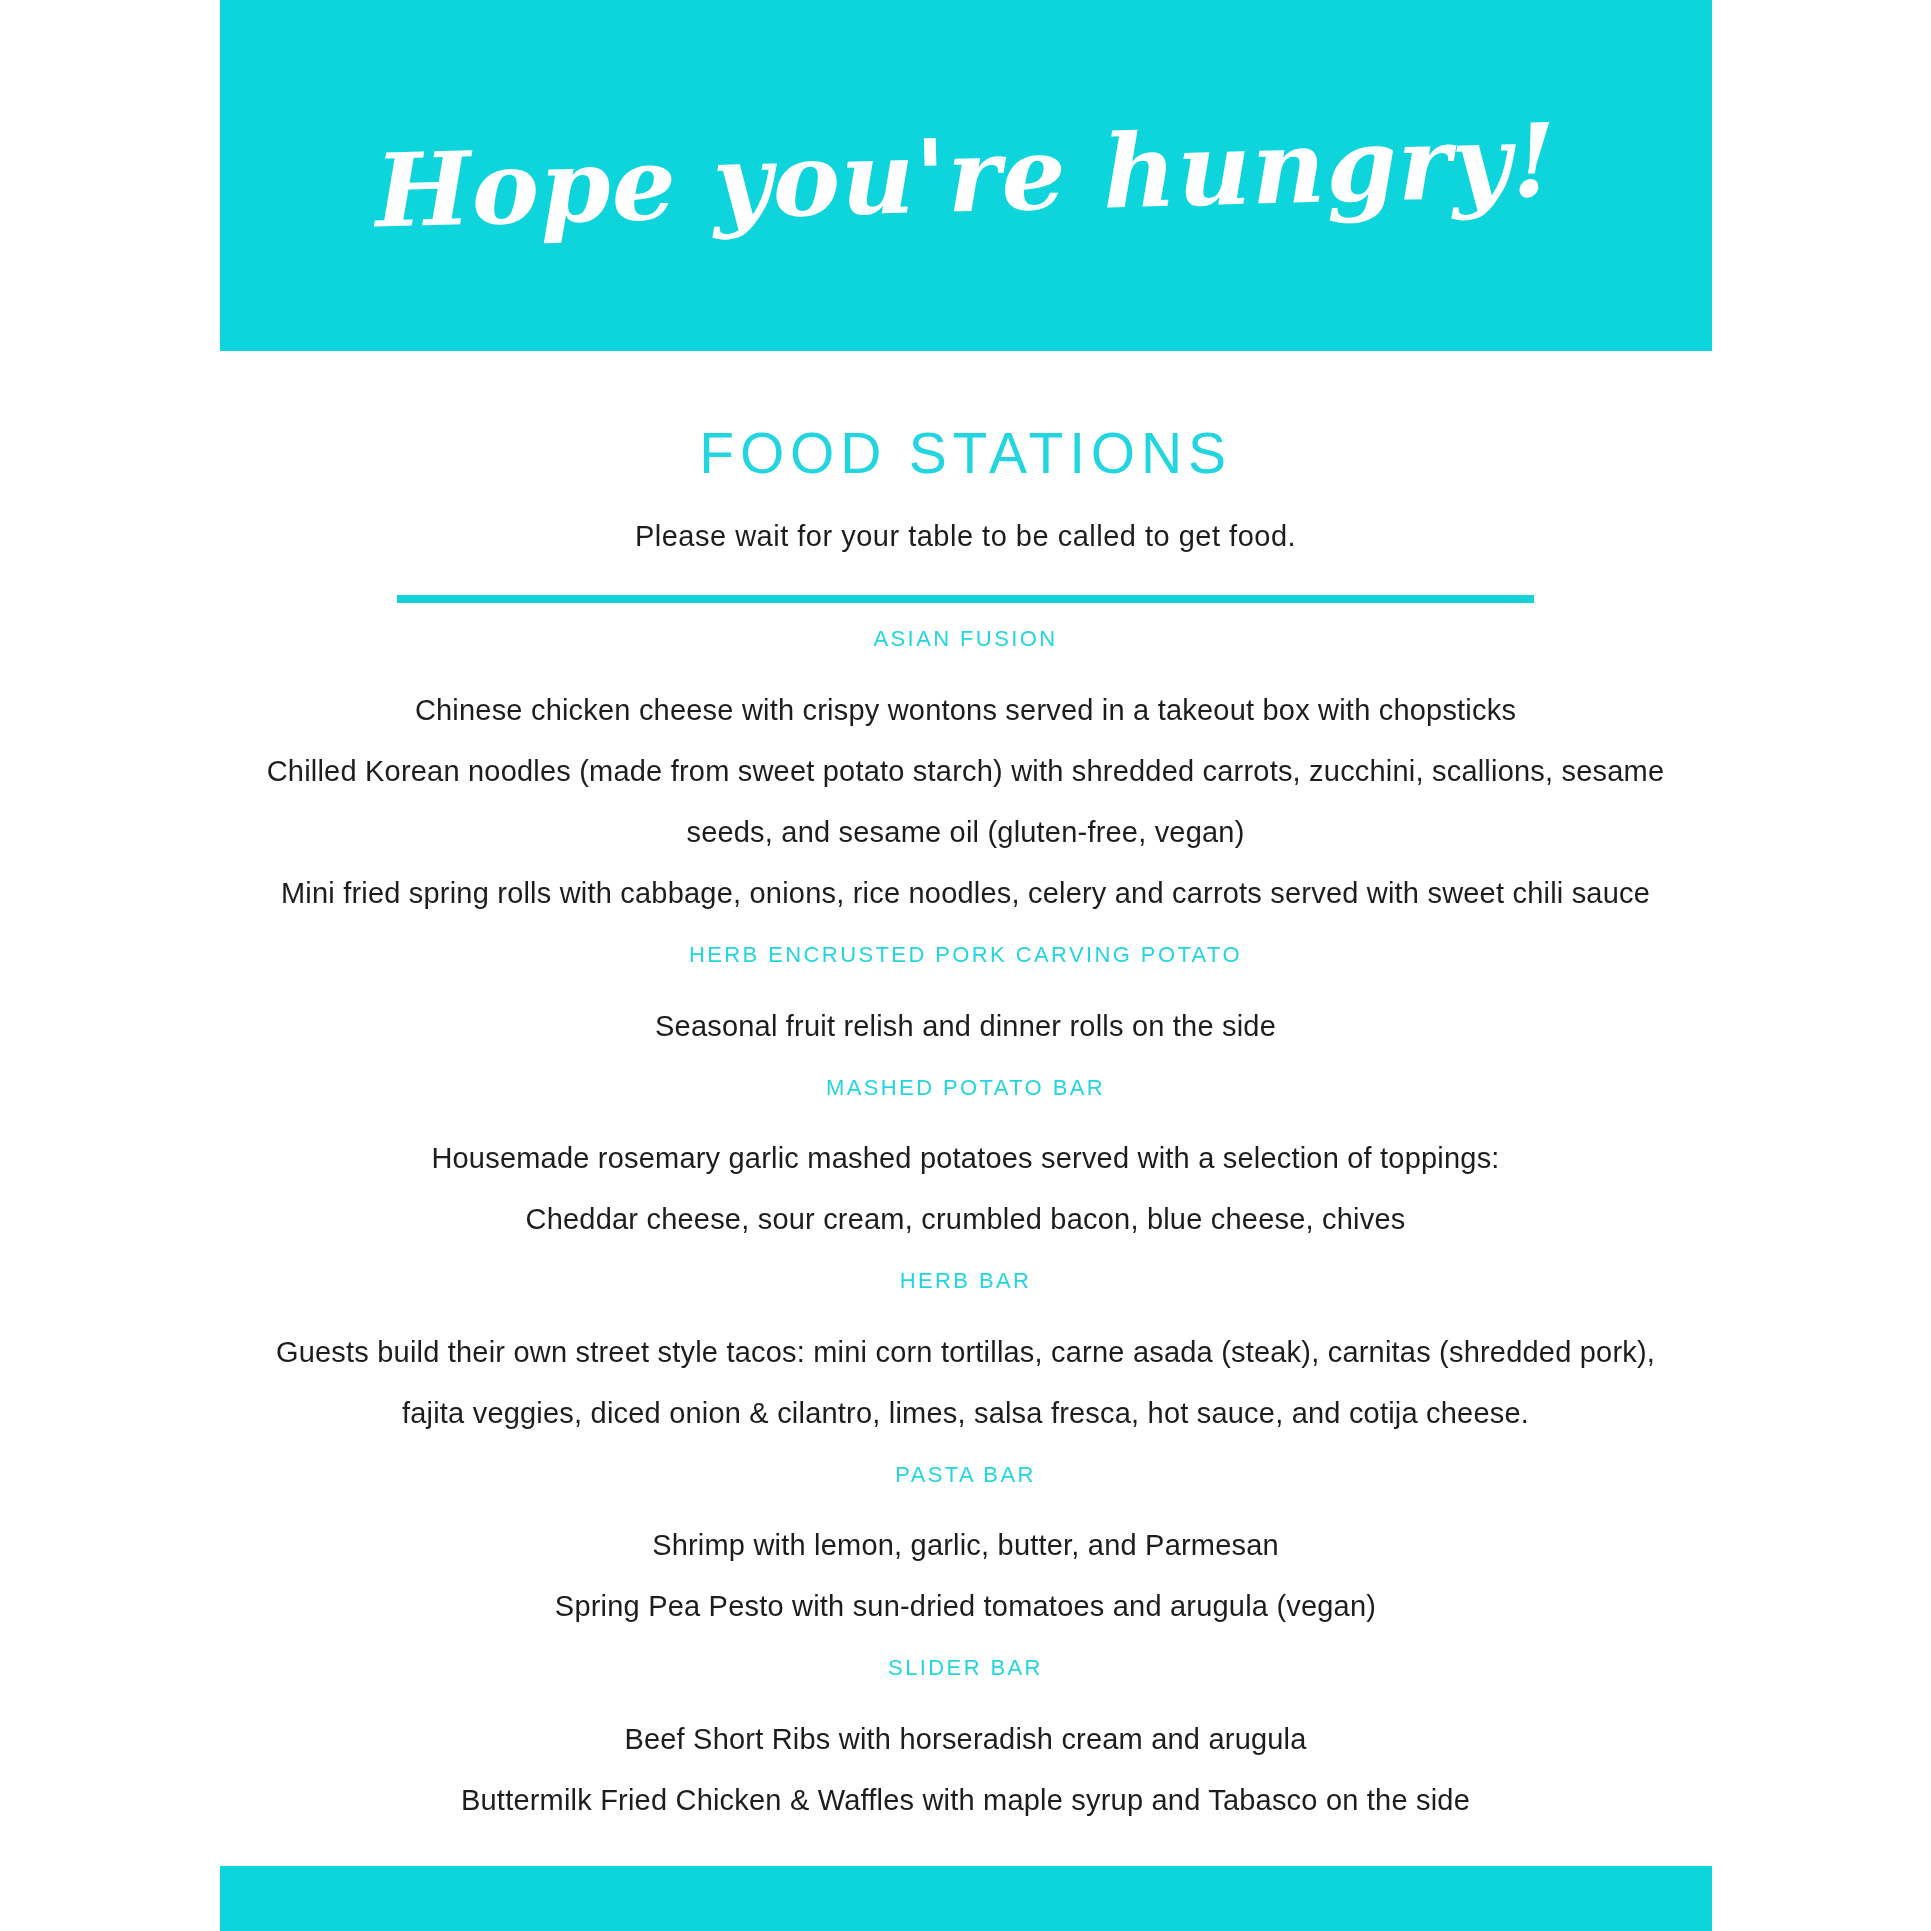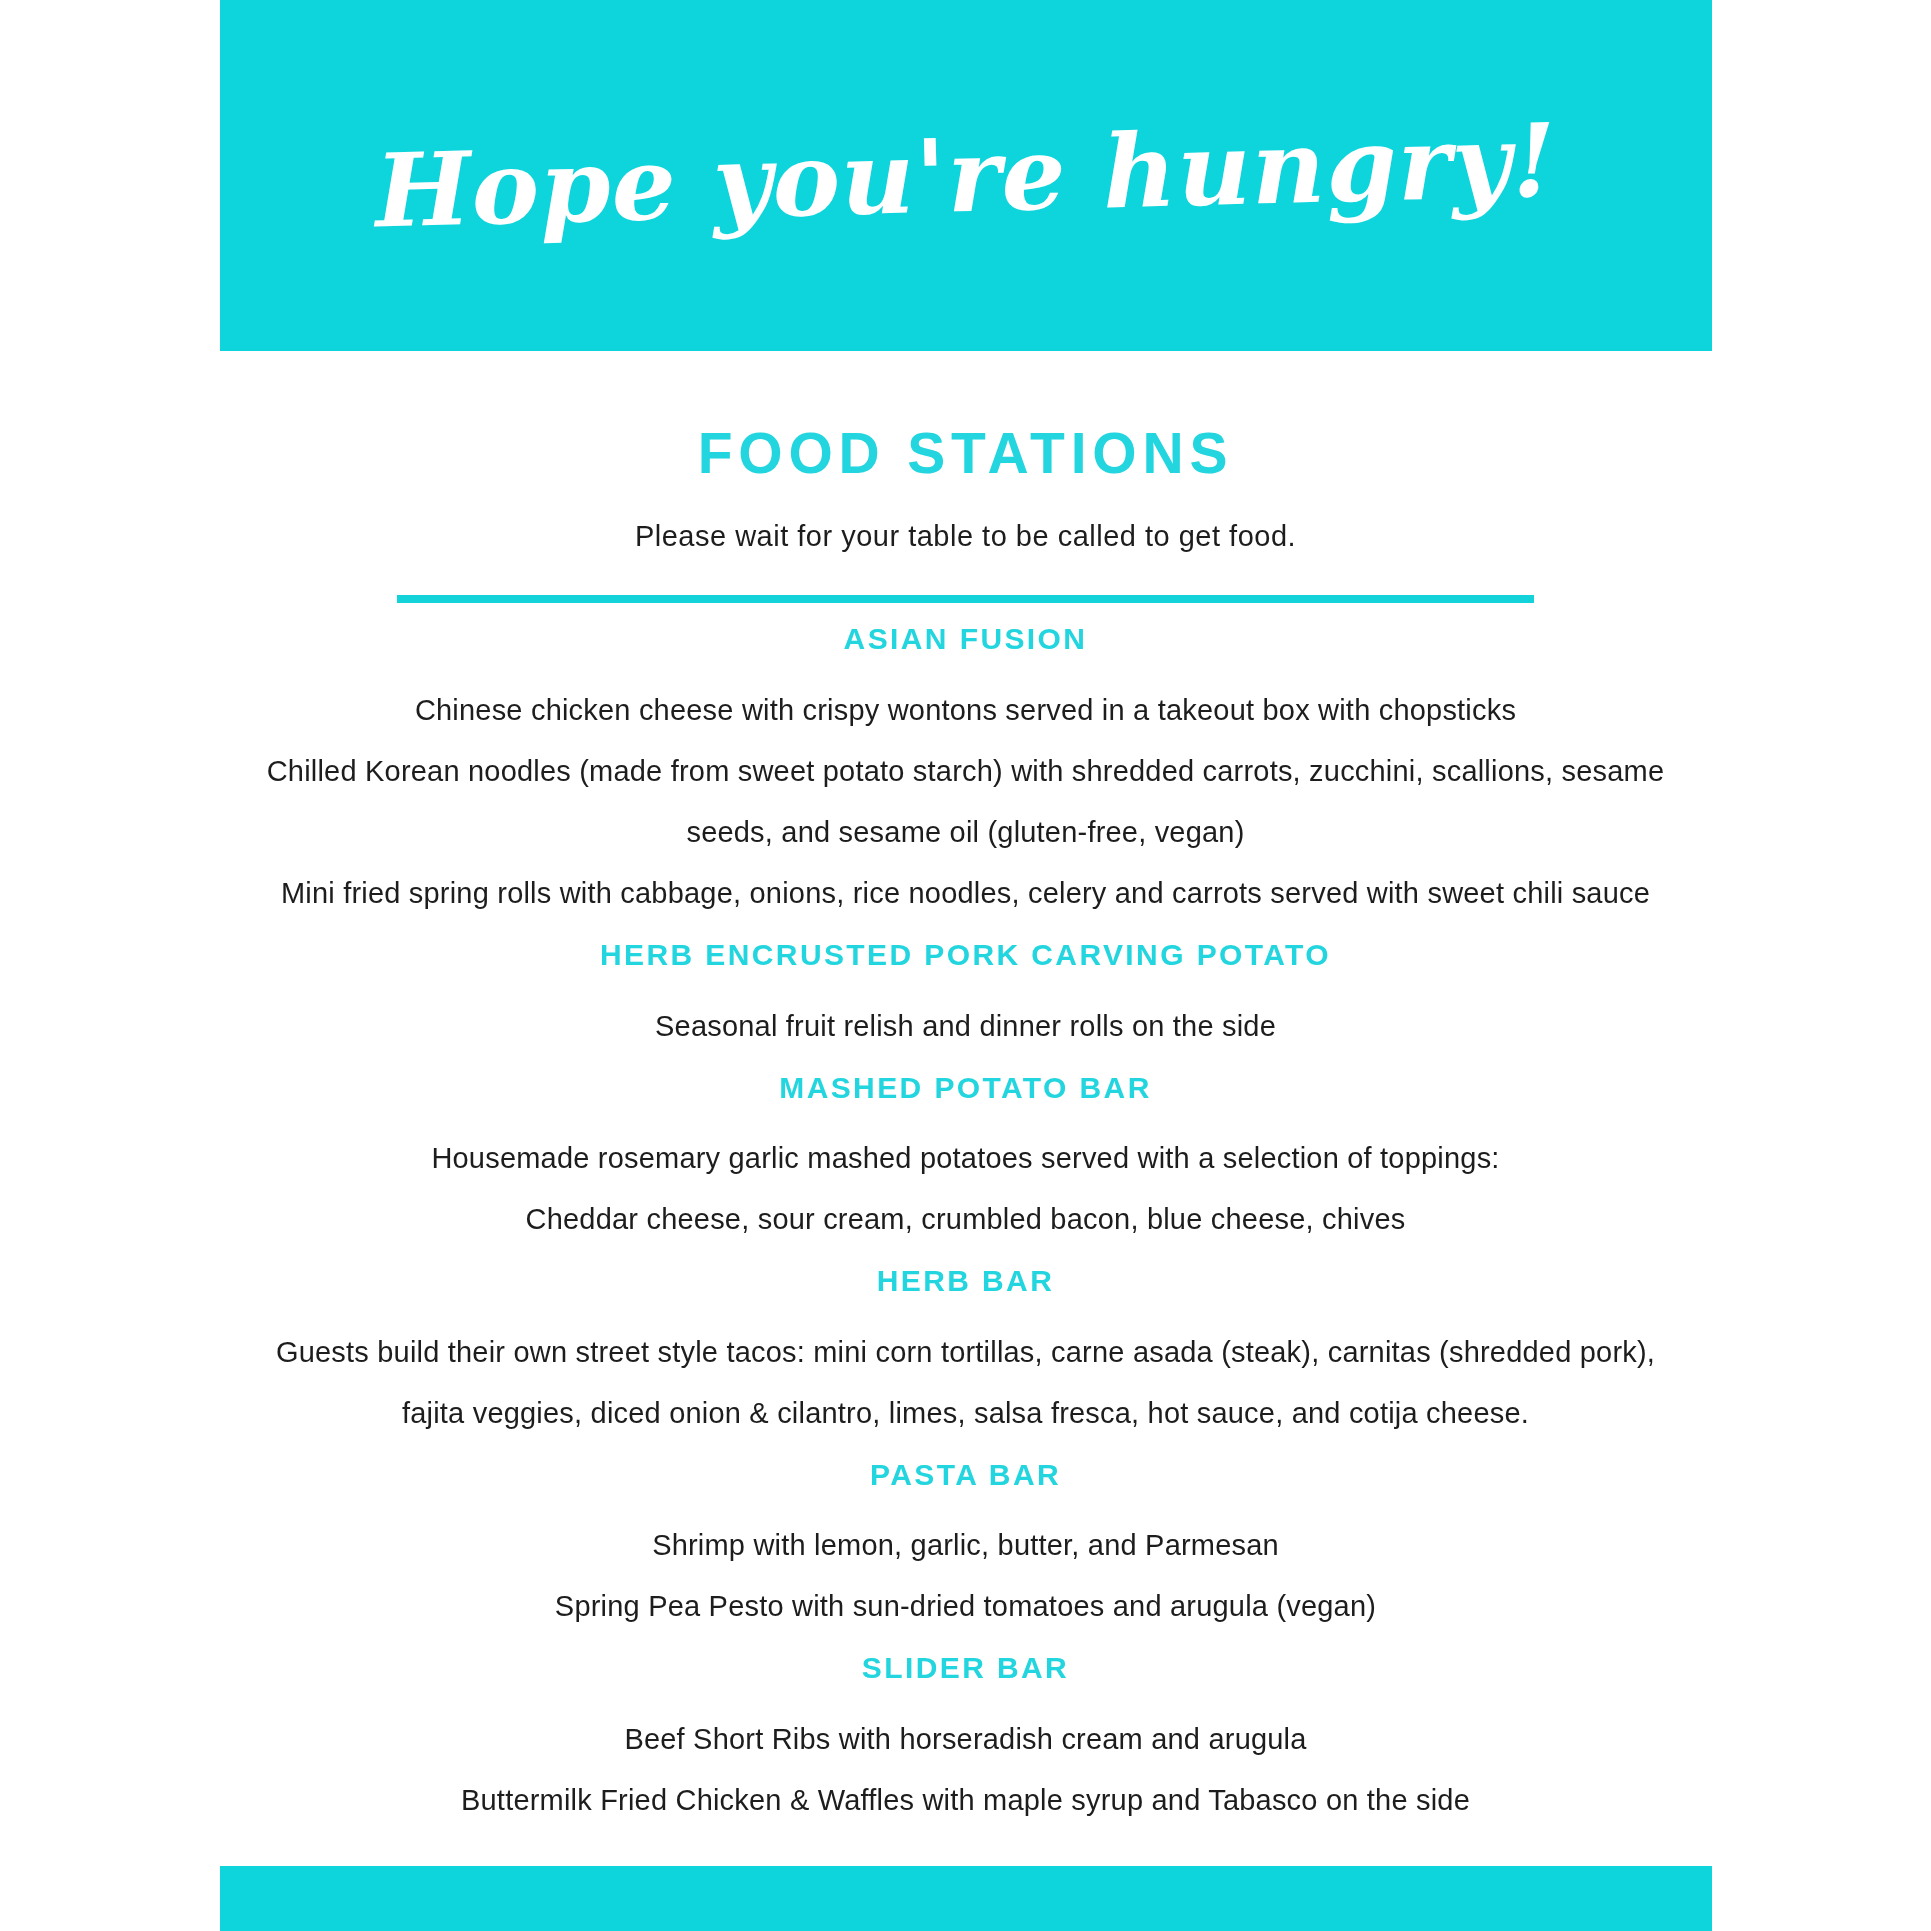--- a/index.html
+++ b/index.html
@@ -39,21 +39,21 @@
     top: 0;
     left: 0;
     width: 1931px;
     text-align: center;
   }
 
   .page-title {
     margin: 423px 0 0 0;
     font-size: 57px;
     line-height: 61px;
-    font-weight: bold;
+    font-weight: normal;
     letter-spacing: 5.8px;
     color: var(--heading-teal, #23d5de);
     white-space: nowrap;
   }
 
   .subtitle {
     margin: 33px 0 0 0;
     font-size: 29px;
     line-height: 39px;
     letter-spacing: 0.5px;
@@ -65,23 +65,23 @@
     margin: 39px auto 0 auto;
     width: 1137px;
     height: 7.7px;
     background: var(--divider-teal, #14d2da);
   }
 
   .sections { margin-top: 5.8px; }
 
   .sec-heading {
     margin: 0;
-    font-size: 30px;
+    font-size: 22px;
     line-height: 61px;
-    font-weight: bold;
+    font-weight: normal;
     letter-spacing: 2.4px;
     color: var(--heading-teal, #23d5de);
     white-space: nowrap;
   }
 
   .sec-body { margin-top: 10.6px; }
 
   .menu-line {
     font-size: 29px;
     line-height: 61px;

